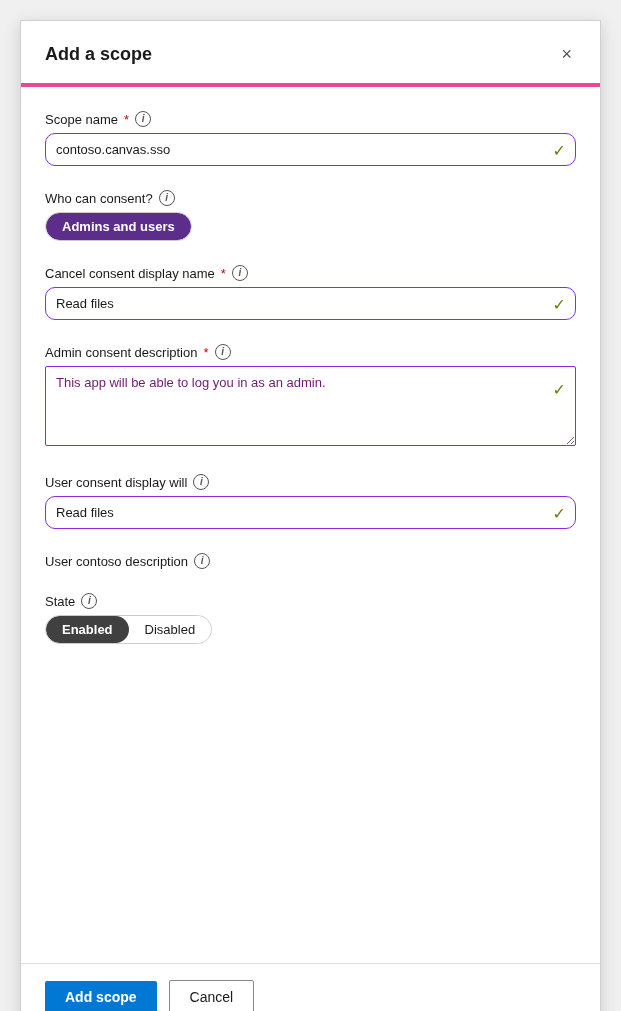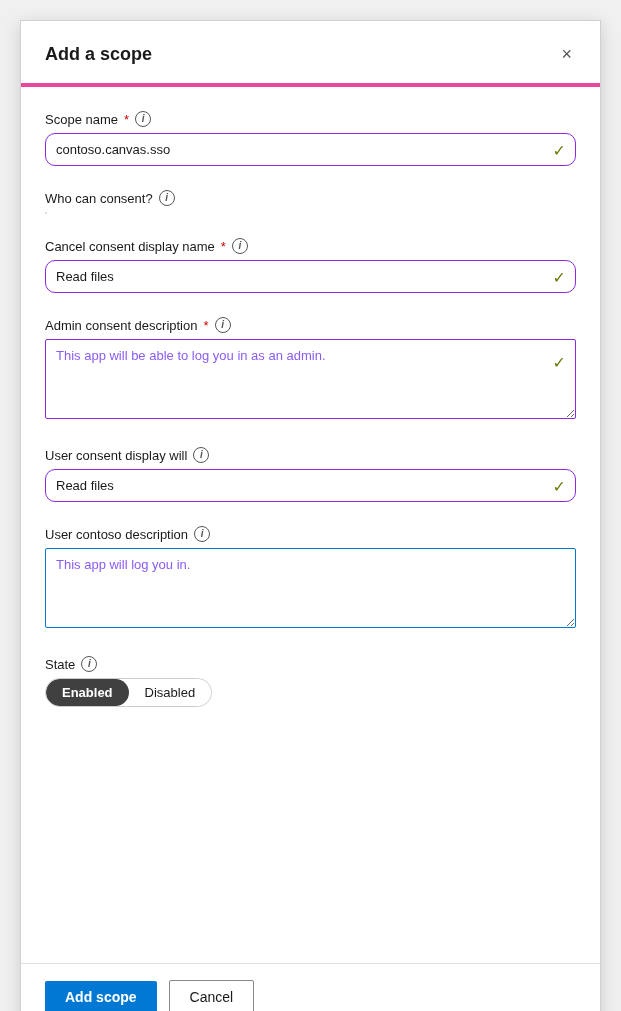--- a/index.html
+++ b/index.html
@@ -101,21 +101,21 @@
     }
     .textarea-wrapper {
       position: relative;
     }
     .form-textarea {
       width: 100%;
       border: 1.5px solid #8a2be2;
       border-radius: 2px;
       padding: 8px 36px 22px 10px;
       font-size: 13px;
-      color: #8b5cf6;
+      color: #701a75;
       outline: none;
       resize: vertical;
       min-height: 80px;
       font-family: 'Segoe UI', Arial, sans-serif;
     }
     .form-textarea.blue-border {
       border-color: #0078d4;
     }
     .textarea-check {
       position: absolute;
@@ -205,20 +205,21 @@
         <span class="check-icon">✓</span>
       </div>
     </div>
 
     <div class="form-group">
       <div class="form-label">
         <span>Who can consent?</span>
         <span class="info-icon">i</span>
       </div>
       <div class="toggle-group">
+        <div class="toggle-option active-purple">Admins and users</div>
       </div>
     </div>
 
     <div class="form-group">
       <div class="form-label">
         <span>Cancel consent display name</span>
         <span class="required-star">*</span>
         <span class="info-icon">i</span>
       </div>
       <div class="input-wrapper">
@@ -247,23 +248,20 @@
       <div class="input-wrapper">
         <input type="text" class="form-input" value="Read files" style="">
         <span class="check-icon">✓</span>
       </div>
     </div>
 
     <div class="form-group">
       <div class="form-label">
         <span>User contoso description</span>
         <span class="info-icon">i</span>
-      </div>
-      <div class="textarea-wrapper">
-        <textarea class="form-textarea blue-border" style="">This app will log you in.</textarea>
       </div>
     </div>
 
     <div class="form-group">
       <div class="form-label">
         <span>State</span>
         <span class="info-icon">i</span>
       </div>
       <div class="toggle-group">
         <div class="toggle-option active-blue">Enabled</div>

